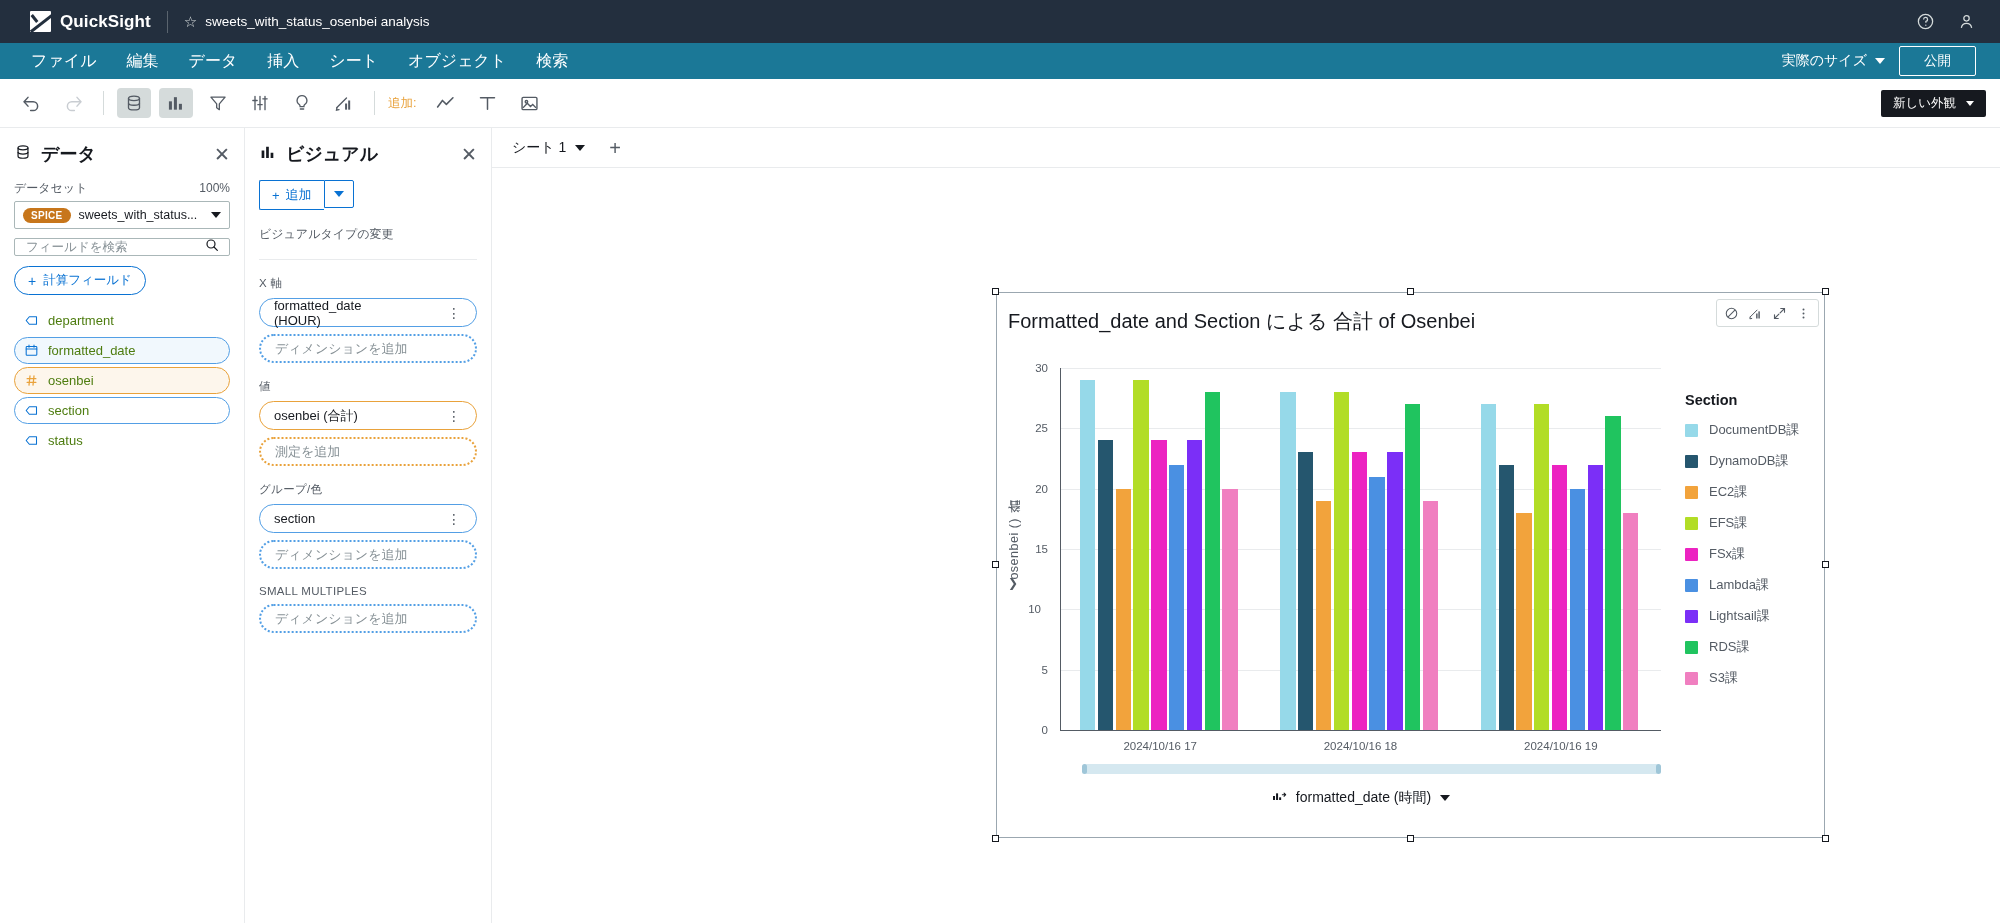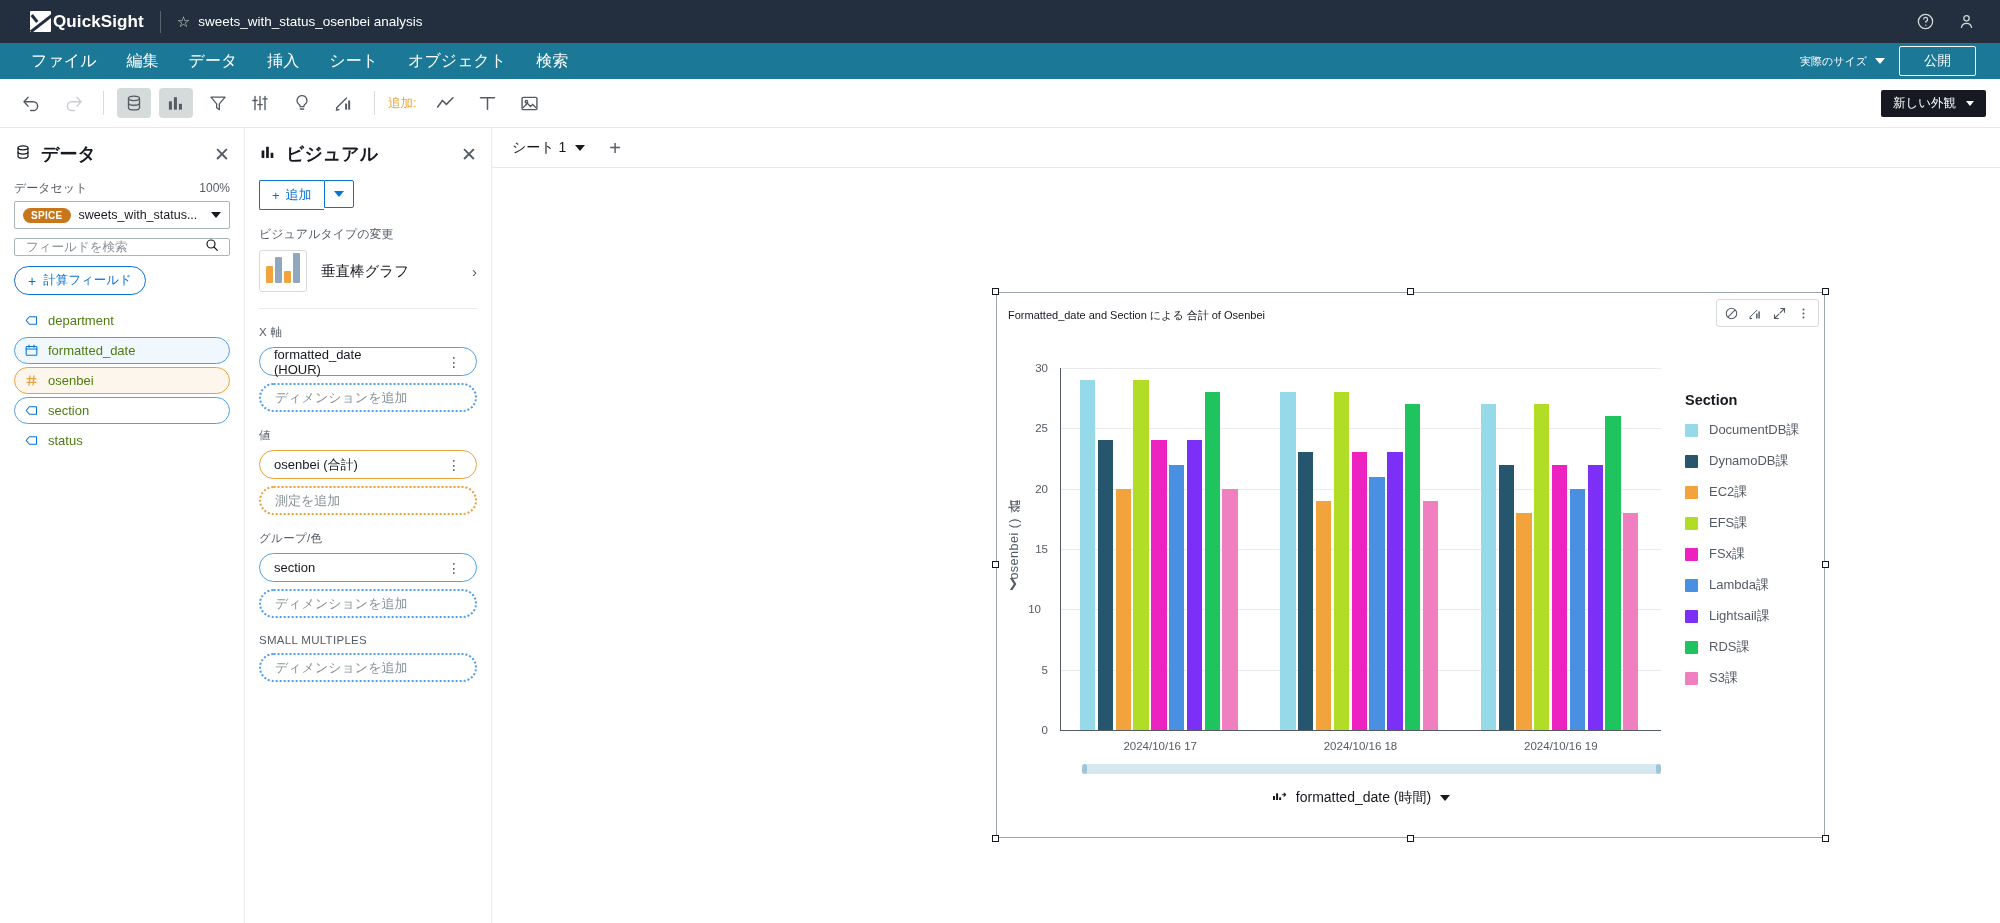--- a/index.html
+++ b/index.html
@@ -6,36 +6,36 @@
   body{
     width:2000px;height:923px;overflow:hidden;
     font-family:"Liberation Sans","DejaVu Sans",sans-serif;
     background:#ffffff;color:#16191f;
     -webkit-font-smoothing:antialiased;
   }
   .app{width:2000px;height:923px;display:flex;flex-direction:column;position:relative;}
 
   
   .topbar{height:43px;background:#232f3e;display:flex;align-items:center;padding:0 18px;flex:none;}
-  .qs-logo{display:flex;align-items:center;gap:2px;padding-left:12px;}
+  .qs-logo{display:flex;align-items:center;gap:9px;padding-left:12px;}
   .qs-mark{width:21px;height:21px;background:#ffffff;position:relative;border-radius:1px;overflow:hidden;}
   .qs-mark:before{content:"";position:absolute;left:-2px;top:11px;width:27px;height:3px;background:#232f3e;transform:rotate(-38deg);}
   .qs-mark:after{content:"";position:absolute;left:3px;top:3px;width:3px;height:9px;background:#232f3e;transform:rotate(-38deg);}
   .qs-name{color:#fff;font-size:17px;font-weight:bold;letter-spacing:.1px;}
   .top-divider{width:1px;height:22px;background:#5a646e;margin:0 16px;}
   .star-icon{color:#d5dbdb;font-size:15px;line-height:1;margin-right:8px;}
   .doc-title{color:#ffffff;font-size:13.5px;}
   .topbar-right{margin-left:auto;display:flex;align-items:center;gap:22px;padding-right:6px;}
   .ic-round{width:19px;height:19px;color:#d5dbdb;}
 
   
   .menubar{height:36px;background:#1b7897;display:flex;align-items:center;padding:0 16px;flex:none;}
   .menu-item{color:#fff;font-size:16px;padding:0 15px;height:36px;display:flex;align-items:center;cursor:default;}
   .menubar-right{margin-left:auto;display:flex;align-items:center;gap:14px;padding-right:8px;}
-  .size-sel{color:#fff;font-size:11px;display:flex;align-items:center;gap:8px;}
+  .size-sel{color:#fff;font-size:14px;display:flex;align-items:center;gap:8px;}
   .caret{width:0;height:0;border-left:5px solid transparent;border-right:5px solid transparent;border-top:6px solid #fff;}
   .publish-btn{border:1px solid #ffffff;border-radius:2px;color:#fff;font-size:13.5px;padding:5px 24px;background:transparent;cursor:pointer;font-family:inherit;}
 
   
   .toolbar{height:48px;background:#fff;border-bottom:1px solid #e9ebed;display:flex;align-items:center;padding:0 10px;flex:none;position:relative;}
   .tb-btn{width:34px;height:30px;display:flex;align-items:center;justify-content:center;border-radius:4px;margin:0 4px;cursor:pointer;color:#545b64;}
   .tb-btn.active{background:#d5dbdb;}
   .tb-btn.disabled{color:#c9cdd2;}
   .tb-sep{width:1px;height:24px;background:#d5dbdb;margin:0 9px;}
   .tb-label{color:#e9a23b;font-size:12.5px;margin:0 8px 0 4px;}
@@ -96,21 +96,21 @@
 
   
   .canvas{flex:1;background:#fff;position:relative;min-width:0;}
   .sheet-tabs{height:40px;display:flex;align-items:center;padding-left:14px;border-bottom:1px solid #e9ebed;box-sizing:border-box;}
   .sheet-tab{display:flex;align-items:center;gap:9px;font-size:14px;color:#16191f;padding:0 6px;cursor:pointer;}
   .sheet-plus{margin-left:18px;color:#545b64;font-size:20px;cursor:pointer;line-height:1;}
 
   .visual-wrap{position:absolute;left:504px;top:164px;width:829px;height:546px;}
   .vis-box{position:absolute;inset:0;border:1px solid #9ba7b0;background:#fff;box-sizing:border-box;}
   .handle{position:absolute;width:7px;height:7px;background:#fff;border:1px solid #16191f;box-sizing:border-box;}
-  .vis-title{position:absolute;left:12px;top:16px;font-size:11px;color:#16191f;}
+  .vis-title{position:absolute;left:12px;top:16px;font-size:20px;color:#16191f;}
   .vis-actions{position:absolute;right:6px;top:7px;display:flex;align-items:center;gap:3px;background:#fff;border:1px solid #d5dbdb;border-radius:3px;padding:3px 4px;}
   .va-btn{width:21px;height:20px;display:flex;align-items:center;justify-content:center;color:#545b64;cursor:pointer;}
 
   .plot{position:absolute;left:0;top:48px;right:0;bottom:0;}
   .ylabel{position:absolute;left:10px;top:178px;font-size:12.5px;color:#545b64;writing-mode:vertical-rl;transform:rotate(180deg);letter-spacing:.5px;}
   .ycaret{position:absolute;left:12px;top:236px;color:#545b64;font-size:12px;}
   .ytick{position:absolute;right:0;font-size:11.5px;color:#545b64;text-align:right;transform:translateY(-50%);}
   .grid-line{position:absolute;height:1px;background:#e9ebed;}
   .axis-line{position:absolute;background:#545b64;}
   .bar{position:absolute;bottom:0;}
@@ -353,30 +353,20 @@
           <div class="add-btn">
             <span class="plus">+</span>
             <span>追加</span>
           </div>
           <div class="add-caret">
             <span class="caret"></span>
           </div>
         </div>
 
         <div class="vis-type-label">ビジュアルタイプの変更</div>
-        <div class="vis-type-row">
-          <div class="vis-thumb">
-            <span class="vbar" style="height:17px;background:#f2a33c;"></span>
-            <span class="vbar" style="height:26px;background:#8fa8bf;"></span>
-            <span class="vbar" style="height:12px;background:#f2a33c;"></span>
-            <span class="vbar" style="height:30px;background:#8fa8bf;"></span>
-          </div>
-          <span class="vis-type-name">垂直棒グラフ</span>
-          <span class="chev">›</span>
-        </div>
 
         <div class="vp-sep"></div>
 
         <div class="well-label">X 軸</div>
         <div class="well-pill pill-blue">
           <span>formatted_date (HOUR)</span>
           <span class="dots">⋮</span>
         </div>
         <div class="well-pill pill-dash-blue">
           <span>ディメンションを追加</span>

